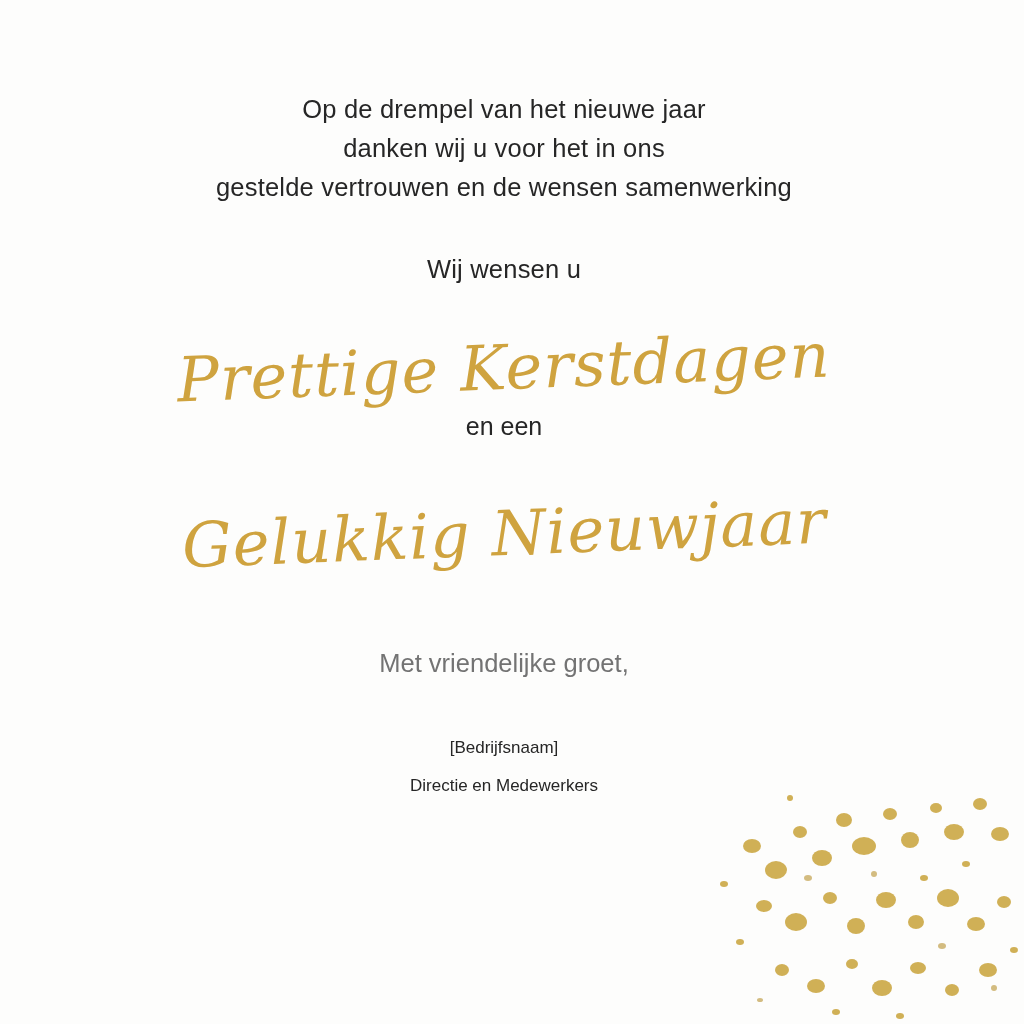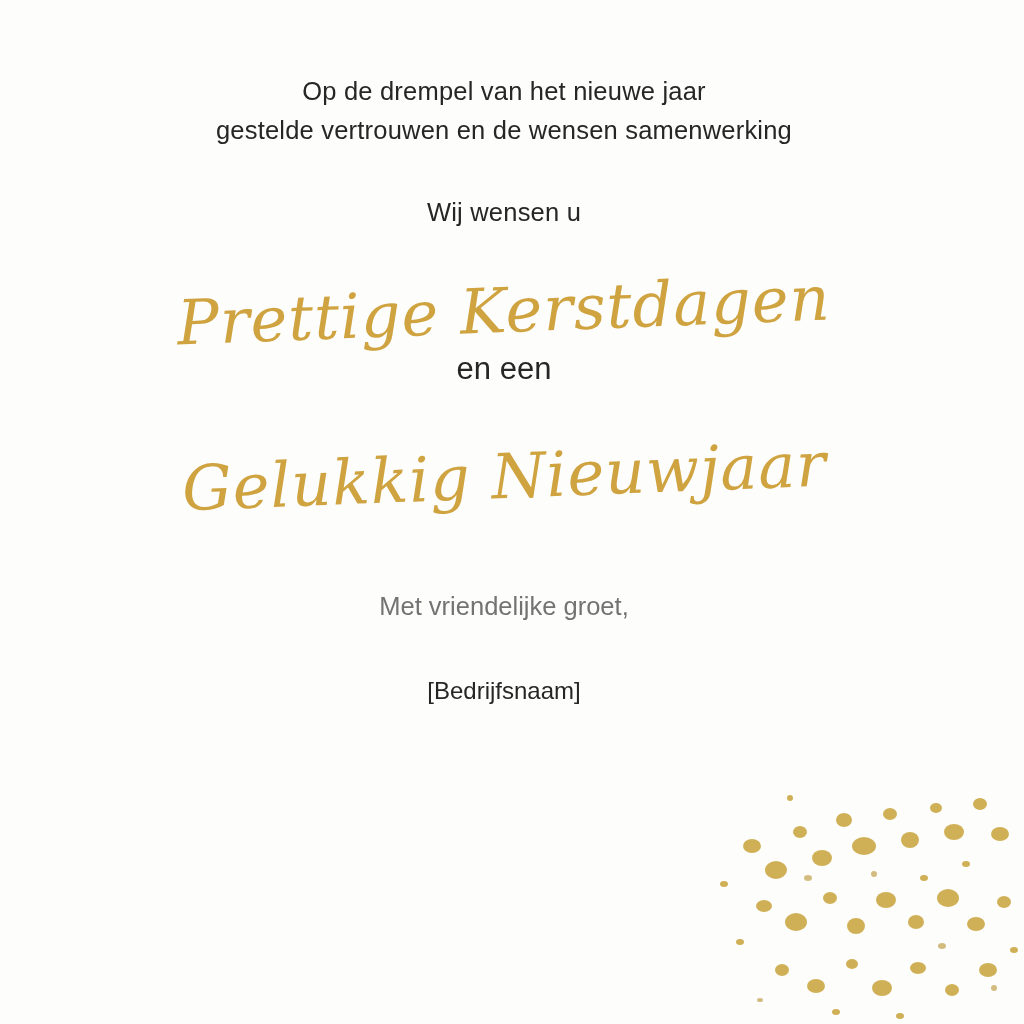--- a/index.html
+++ b/index.html
@@ -24,21 +24,21 @@
   .content {
     position: absolute;
     top: 0;
     left: 0;
     width: 1008px;
     height: 1024px;
     display: flex;
     flex-direction: column;
     align-items: center;
     justify-content: flex-start;
-    padding-top: 72px;
+    padding-top: 90px;
     box-sizing: border-box;
   }
   .intro {
     text-align: center;
     color: #262626;
     font-size: 25.5px;
     line-height: 39px;
     letter-spacing: 0.2px;
     font-weight: 400;
   }
@@ -66,42 +66,42 @@
     margin-top: 42px;
     font-size: 62px;
     line-height: 78px;
     letter-spacing: 1px;
     transform: rotate(-2.2deg);
   }
   .en-een {
     margin-top: 2px;
     text-align: right;
     color: #262626;
-    font-size: 31px;
+    font-size: 25px;
     line-height: 34px;
   }
   .script-nieuwjaar {
     margin-top: 52px;
     font-size: 62px;
     line-height: 78px;
     letter-spacing: 1px;
     transform: rotate(-2.2deg);
   }
   .closing {
     margin-top: 72px;
     text-align: center;
     color: #737373;
     font-size: 25.5px;
     line-height: 36px;
   }
   .signature {
     margin-top: 48px;
     text-align: center;
     color: #262626;
-    font-size: 24px;
+    font-size: 17px;
     line-height: 38px;
   }
   .signature span {
     display: block;
   }
   .splatter {
     position: absolute;
     right: 0;
     bottom: 0;
     width: 320px;
@@ -111,35 +111,37 @@
 </style>
 </head>
 <body>
 
 <div class="card">
 
   <div class="content">
 
     <div class="intro">
       <span class="intro-line">Op de drempel van het nieuwe jaar</span>
+      <span class="intro-line">danken wij u voor het in ons</span>
       <span class="intro-line">gestelde vertrouwen en de wensen samenwerking</span>
     </div>
 
     <div class="wish-line">Wij wensen u</div>
 
     <div class="script script-kerst">Prettige Kerstdagen</div>
 
     <div class="en-een">en een</div>
 
     <div class="script script-nieuwjaar">Gelukkig Nieuwjaar</div>
 
     <div class="closing">Met vriendelijke groet,</div>
 
     <div class="signature">
       <span>[Bedrijfsnaam]</span>
+      <span>Directie en Medewerkers</span>
     </div>
 
   </div>
 
   <svg class="splatter" viewBox="0 0 320 250" xmlns="http://www.w3.org/2000/svg">
     <g fill="#c9a33a" opacity="0.85">
       <ellipse cx="48" cy="72" rx="9" ry="7"></ellipse>
       <ellipse cx="72" cy="96" rx="11" ry="9"></ellipse>
       <ellipse cx="96" cy="58" rx="7" ry="6"></ellipse>
       <ellipse cx="118" cy="84" rx="10" ry="8"></ellipse>

